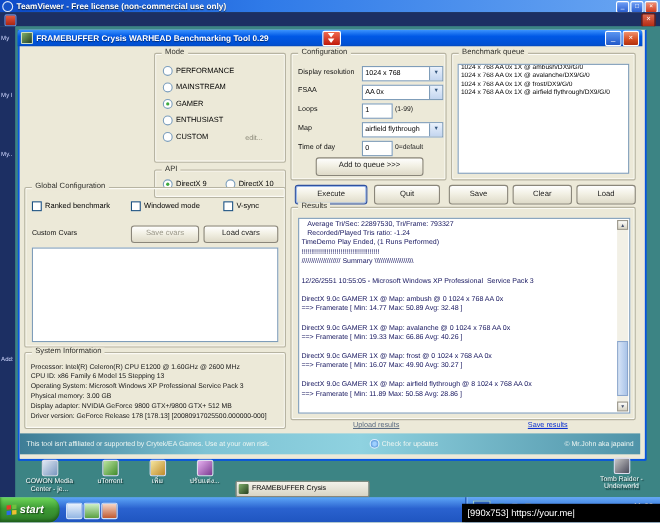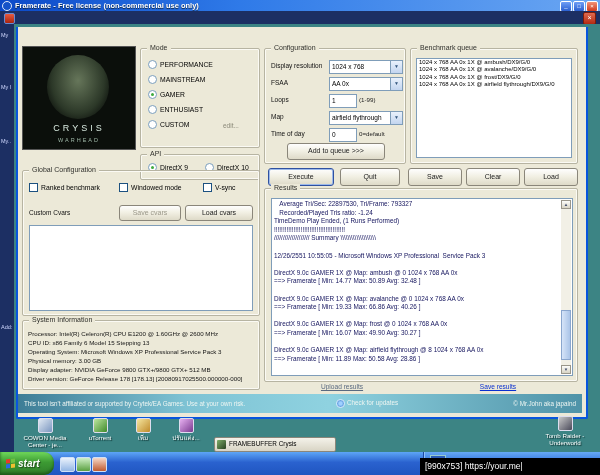--- a/index.html
+++ b/index.html
@@ -116,21 +116,21 @@
   .watermark{position:absolute;right:0;bottom:0;width:180px;height:17px;background:#000;
     color:#fff;font-size:8.5px;line-height:17px;padding-left:5px;white-space:nowrap;box-sizing:border-box;}
 </style>
 </head>
 <body>
 
 <div class="screen">
 
   <div class="abs tv-titlebar">
     <span class="tv-logo"></span>
-    <span class="tv-title">Framerate - Free license (non-commercial use only)</span>
+    <span class="tv-title">TeamViewer - Free license (non-commercial use only)</span>
     <span class="tv-btns">
       <span class="tvb">_</span>
       <span class="tvb">□</span>
       <span class="tvb close">×</span>
     </span>
   </div>
 
   <div class="abs tv-toolbar">
     <span class="tv-session-icon"></span>
     <span class="tv-close-session">×</span>
@@ -139,28 +139,35 @@
   <div class="abs tv-sidebar">
     <span class="tv-side-label" style="top:8px">My</span>
     <span class="tv-side-label" style="top:60px">My I</span>
     <span class="tv-side-label" style="top:114px">My..</span>
     <span class="tv-side-label" style="top:300px">Add:</span>
   </div>
 
   <div class="abs rdesk">
 
     <div class="abs tool">
+      <div class="tool-tb">
+        <span class="tool-appicon"></span>
+        <span class="tool-title">FRAMEBUFFER Crysis WARHEAD Benchmarking Tool 0.29</span>
+        <span class="tv-arrows">
+            <b style="top:1px"></b>
+            <b style="top:6px"></b>
+          </span>
+        <span class="tool-btns">
+          <span class="wb">_</span>
+          <span class="wb close">×</span>
+        </span>
+      </div>
 
       <div class="tool-body">
 
-        <div class="boxart">
-          <div class="face"></div>
-          <div class="cry1">CRYSIS</div>
-          <div class="cry2">WARHEAD</div>
-        </div>
 
         <div class="gb" style="left:122px;top:6px;width:118px;height:98px">
           <span class="lg">Mode</span>
           <div class="abs" style="left:7px;top:11px">
             <span class="radio"></span><span class="rlbl">PERFORMANCE</span>
           </div>
           <div class="abs" style="left:7px;top:26px">
             <span class="radio"></span><span class="rlbl">MAINSTREAM</span>
           </div>
           <div class="abs" style="left:7px;top:41px">

